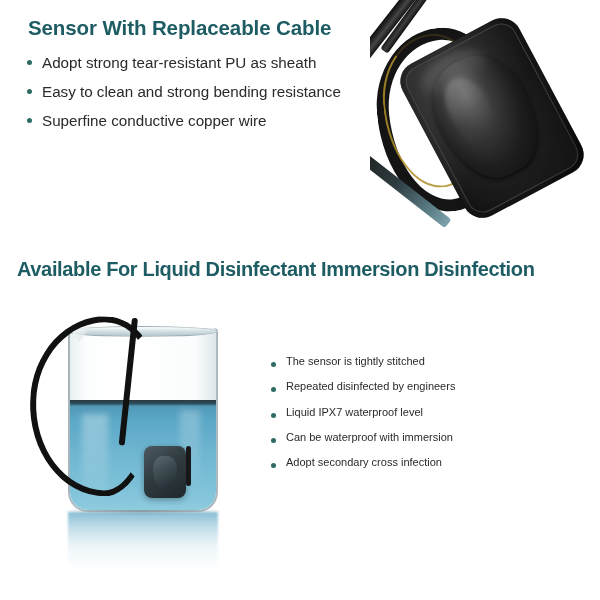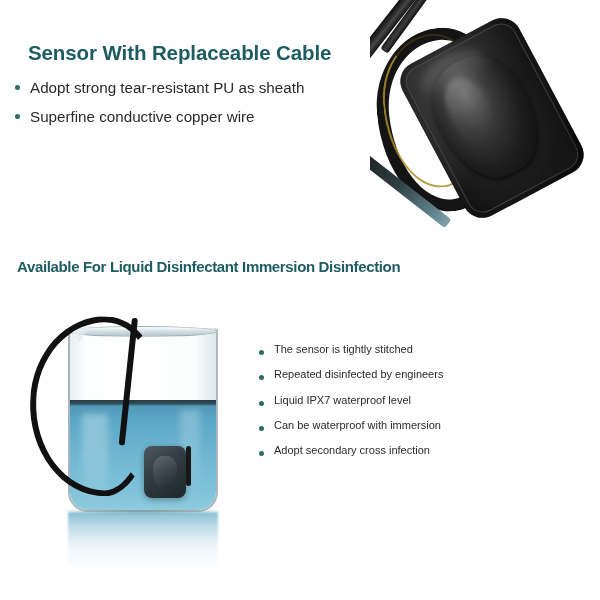--- a/index.html
+++ b/index.html
@@ -25,35 +25,35 @@
   
   .section-one {
     position: absolute;
     left: 0; top: 0;
     width: 600px;
     height: 240px;
   }
   .s1-text {
     position: absolute;
     left: 14px;
-    top: 41px;
+    top: 16px;
     width: 392px;
     z-index: 5;
   }
   .heading-1 {
     font-size: 20.5px;
     font-weight: bold;
     color: #1d5c63;
     letter-spacing: -0.1px;
     margin: 0 0 13px 14px;
     white-space: nowrap;
   }
   .bullet-list {
     list-style: none;
-    margin: 0;
+    margin: 12px;
     padding: 0;
   }
   .bullet-list li {
     position: relative;
     padding-left: 16px;
     margin-bottom: 10px;
     font-size: 15.2px;
     color: #2a2a2a;
     white-space: nowrap;
     line-height: 1.25;
@@ -189,21 +189,21 @@
     border-radius: 50%;
     background: linear-gradient(180deg, rgba(190,190,190,0.26), rgba(255,255,255,0));
     filter: blur(4px);
   }
 
   
   .heading-2 {
     position: absolute;
     left: 17px;
     top: 258px;
-    font-size: 15px;
+    font-size: 20px;
     font-weight: bold;
     color: #1d5c63;
     letter-spacing: -0.35px;
     white-space: nowrap;
   }
   .s2-text {
     position: absolute;
     left: 258px;
     top: 343px;
     width: 330px;
@@ -410,20 +410,24 @@
 
     <div class="s1-text">
       <div class="heading-1">Sensor With Replaceable Cable</div>
       <ul class="bullet-list">
         <li>
           <span class="dot"></span>
           <span>Adopt strong tear-resistant PU as sheath</span>
         </li>
         <li>
           <span class="dot"></span>
+          <span>Easy to clean and strong bending resistance</span>
+        </li>
+        <li>
+          <span class="dot"></span>
           <span>Superfine conductive copper wire</span>
         </li>
       </ul>
     </div>
   </div>
 
   <div>
 
     <div class="heading-2">Available For Liquid Disinfectant Immersion Disinfection</div>
 

